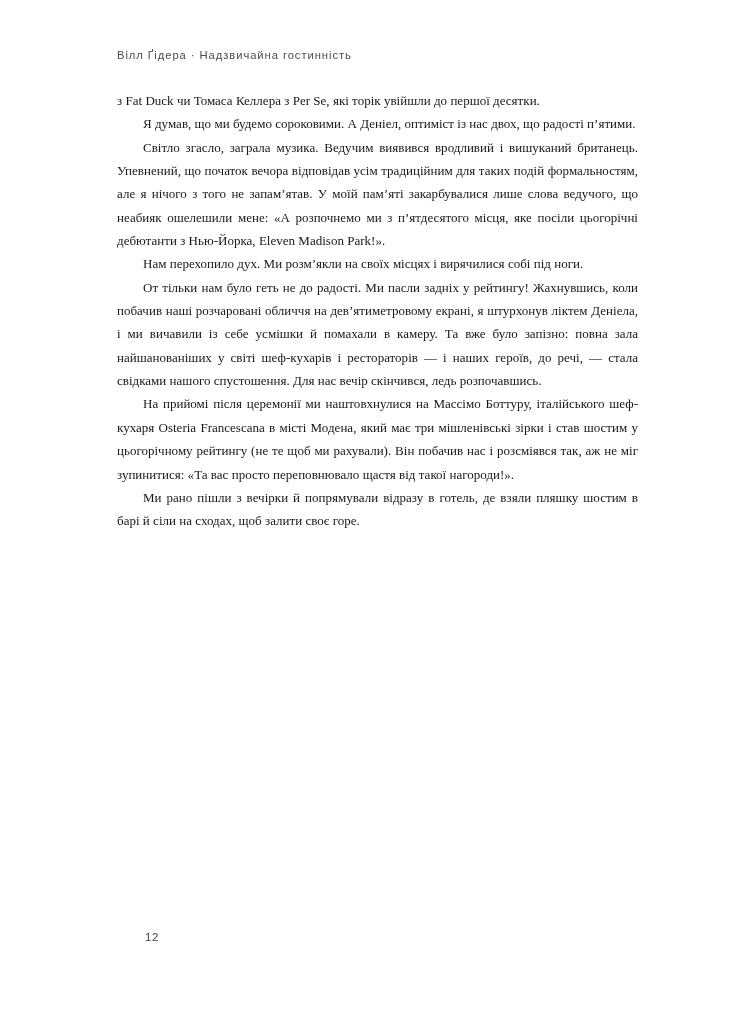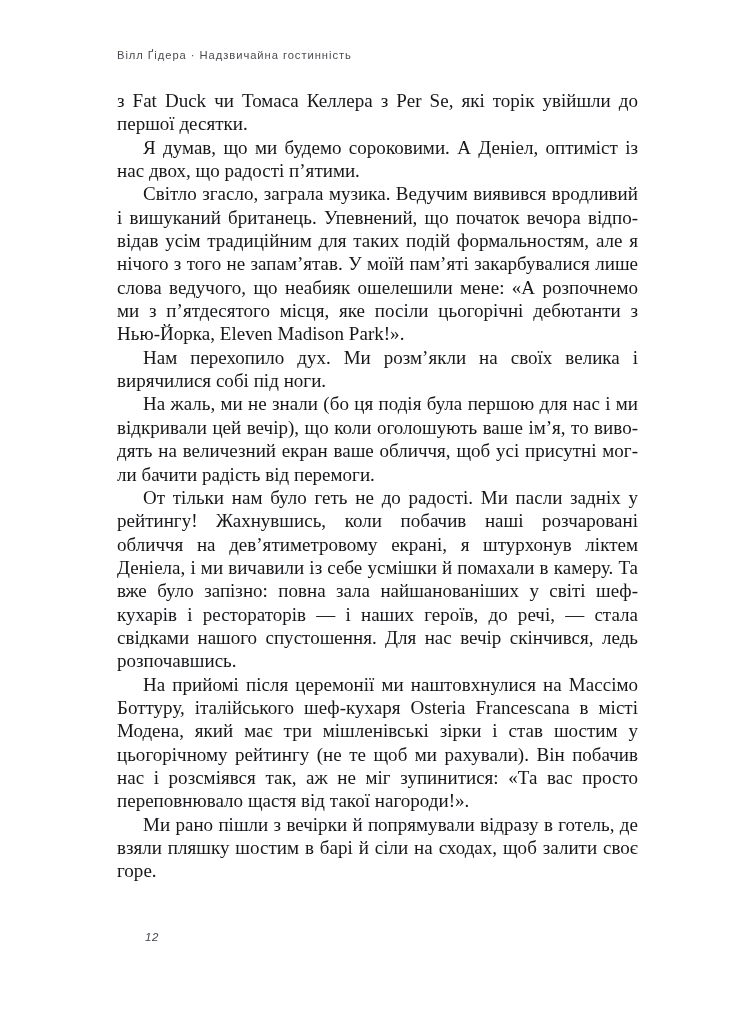--- a/index.html
+++ b/index.html
@@ -49,21 +49,21 @@
   .text-column {
     position: absolute;
     left: 117px;
     top: 89px;
     width: 521px;
   }
 
   p.body-par {
     margin: 0;
     padding: 0;
-    font-size: 19px;
+    font-size: 13px;
     line-height: 23.35px;
     text-align: justify;
     text-justify: inter-word;
     text-indent: 26px;
     hyphens: manual;
     -webkit-hyphens: manual;
     color: #17171b;
     letter-spacing: 0.001em;
     word-spacing: 0.002em;
   }
@@ -75,38 +75,36 @@
   
   .folio {
     position: absolute;
     left: 145px;
     top: 930px;
     font-family: "Liberation Sans", "DejaVu Sans", sans-serif;
     font-size: 11.5px;
     line-height: 14px;
     letter-spacing: 0.06em;
     color: #44444c;
-    font-style: italic;
   }
 </style>
 </head>
 <body>
 
 <div class="page">
 
   <div class="running-head">
     <span class="rh-text">Вілл Ґідера · Надзвичайна гостинність</span>
   </div>
 
   <div class="text-column">
     <p class="body-par no-indent">з Fat Duck чи Томаса Келлера з Per Se, які торік увійшли до пер­шої десятки.</p>
     <p class="body-par">Я думав, що ми будемо сороковими. А Деніел, оптиміст із нас двох, що радості п’ятими.</p>
     <p class="body-par">Світло згасло, заграла музика. Ведучим виявився вродливий і вишуканий британець. Упевнений, що початок вечора відпо­відав усім традиційним для таких подій формальностям, але я нічого з того не запам’ятав. У моїй пам’яті закарбувалися ли­ше слова ведучого, що неабияк ошелешили мене: «А розпоч­немо ми з п’ятдесятого місця, яке посіли цьогорічні дебютанти з Нью-Йорка, Eleven Madison Park!».</p>
-    <p class="body-par">Нам перехопило дух. Ми розм’якли на своїх велика і вирячи­лися собі під ноги.</p>
-    <p class="body-par">На жаль, ми не знали (бо ця подія була першою для нас і ми відкривали цей вечір), що коли оголошують ваше ім’я, то виво­дять на величезний екран ваше обличчя, щоб усі присутні мог­ли бачити радість від перемоги.</p>
+    <p class="body-par">Нам перехопило дух. Ми розм’якли на своїх місцях і вирячи­лися собі під ноги.</p>
     <p class="body-par">От тільки нам було геть не до радості. Ми пасли задніх у рей­тингу! Жахнувшись, коли побачив наші розчаровані обличчя на дев’ятиметровому екрані, я штурхонув ліктем Деніела, і ми ви­чавили із себе усмішки й помахали в камеру. Та вже було запіз­но: повна зала найшанованіших у світі шеф-кухарів і рестора­торів — і наших героїв, до речі, — стала свідками нашого спусто­шення. Для нас вечір скінчився, ледь розпочавшись.</p>
     <p class="body-par">На прийомі після церемонії ми наштовхнулися на Массімо Боттуру, італійського шеф-кухаря Osteria Francescana в місті Мо­дена, який має три мішленівські зірки і став шостим у цьогоріч­ному рейтингу (не те щоб ми рахували). Він побачив нас і роз­сміявся так, аж не міг зупинитися: «Та вас просто переповнюва­ло щастя від такої нагороди!».</p>
     <p class="body-par">Ми рано пішли з вечірки й попрямували відразу в готель, де взяли пляшку шостим в барі й сіли на сходах, щоб залити своє горе.</p>
   </div>
 
   <div class="folio">12</div>
 
 </div>
 
 </body></html>

